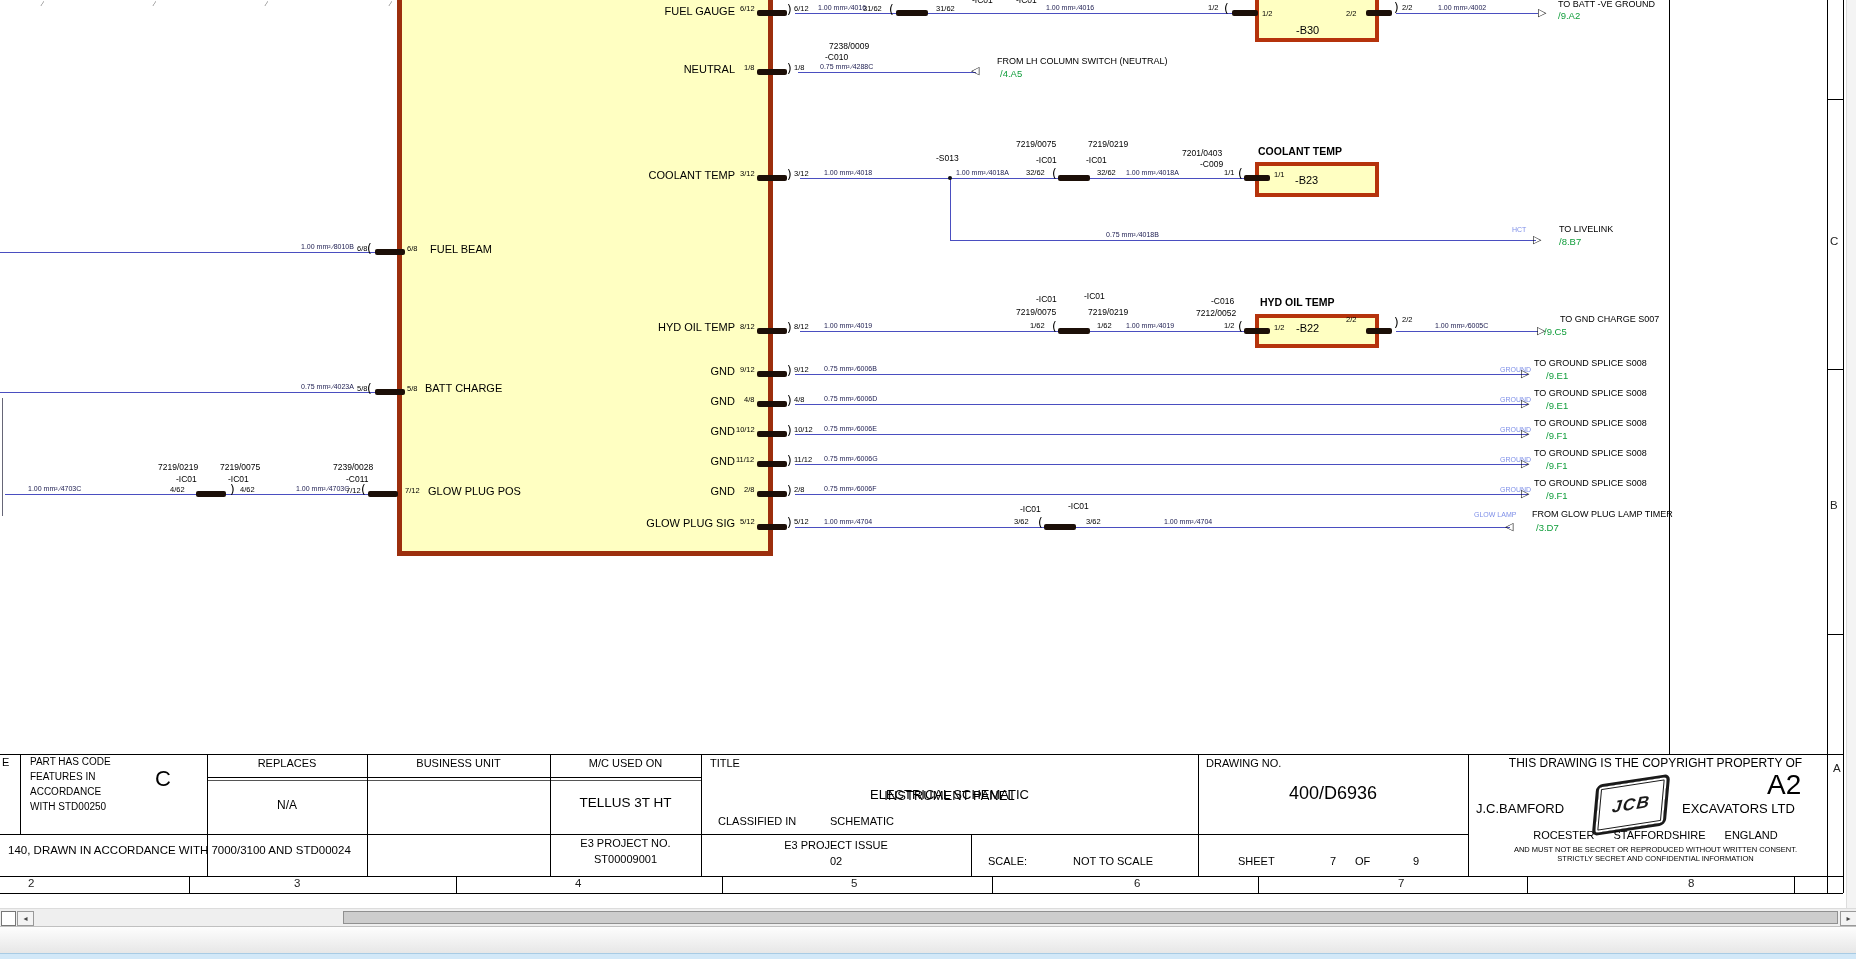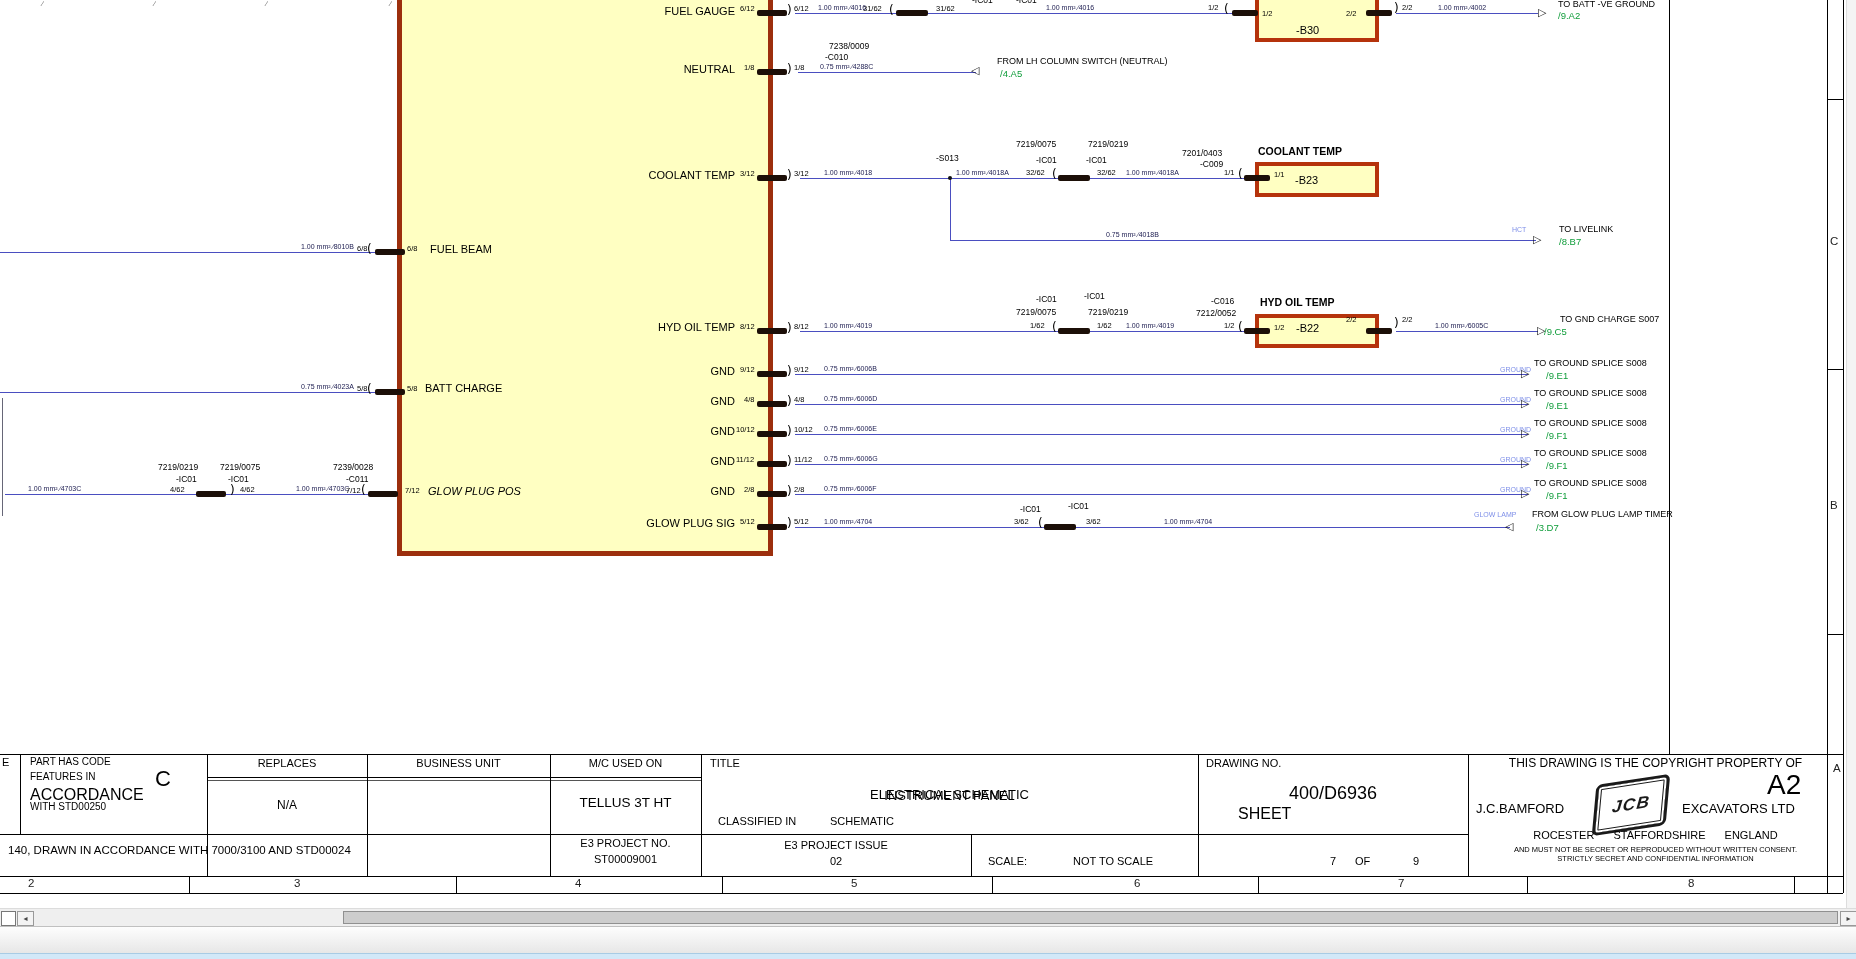--- a/index.html
+++ b/index.html
@@ -138,21 +138,21 @@
         <span class="t nm nmr" style="left: 535px; top: 170px;">COOLANT TEMP</span>
         <span class="t nm nmr" style="left: 535px; top: 322px;">HYD OIL TEMP</span>
         <span class="t nm nmr" style="left: 535px; top: 366px;">GND</span>
         <span class="t nm nmr" style="left: 535px; top: 396px;">GND</span>
         <span class="t nm nmr" style="left: 535px; top: 426px;">GND</span>
         <span class="t nm nmr" style="left: 535px; top: 456px;">GND</span>
         <span class="t nm nmr" style="left: 535px; top: 486px;">GND</span>
         <span class="t nm nmr" style="left: 535px; top: 518px;">GLOW PLUG SIG</span>
         <span class="t nm" style="left: 430px; top: 244px;">FUEL BEAM</span>
         <span class="t nm" style="left: 425px; top: 383px;">BATT CHARGE</span>
-        <span class="t nm" style="left: 428px; top: 486px; font-style: italic;">GLOW PLUG POS</span>
+        <span class="t nm" style="left: 428px; top: 486px;">GLOW PLUG POS</span>
         <span class="t pn" style="left: 740px; top: 5px;">6/12</span>
         <span class="t pn" style="left: 794px; top: 5px;">6/12</span>
         <span class="t arc" style="left: 787px; top: 4px;">)</span>
         <span class="t pn" style="left: 744px; top: 64px;">1/8</span>
         <span class="t pn" style="left: 794px; top: 64px;">1/8</span>
         <span class="t arc" style="left: 787px; top: 63px;">)</span>
         <span class="t pn" style="left: 740px; top: 170px;">3/12</span>
         <span class="t pn" style="left: 794px; top: 170px;">3/12</span>
         <span class="t arc" style="left: 787px; top: 169px;">)</span>
         <span class="t pn" style="left: 740px; top: 323px;">8/12</span>
@@ -313,21 +313,21 @@
         <span class="t zn" style="left: 851px; top: 878px;">5</span>
         <span class="t zn" style="left: 1134px; top: 878px;">6</span>
         <span class="t zn" style="left: 1398px; top: 878px;">7</span>
         <span class="t zn" style="left: 1688px; top: 878px;">8</span>
       </div>
 
     <div id="titleblock">
       <span class="tb" style="left:2px;top:756px;font-size:11px;">E</span>
       <span class="tb" style="left:30px;top:756px;font-size:10px;">PART HAS CODE</span>
       <span class="tb" style="left:30px;top:771px;font-size:10px;">FEATURES IN</span>
-      <span class="tb" style="left:30px;top:786px;font-size:16px;">ACCORDANCE</span>
+      <span class="tb" style="left:30px;top:786px;font-size:10px;">ACCORDANCE</span>
       <span class="tb" style="left:30px;top:801px;font-size:10px;">WITH STD00250</span>
       <span class="tb" style="left:155px;top:766px;font-size:22px;">C</span>
       <span class="tb c" style="left:207px;top:757px;width:160px;font-size:11px;">REPLACES</span>
       <span class="tb c" style="left:207px;top:799px;width:160px;font-size:12px;">N/A</span>
       <span class="tb c" style="left:367px;top:757px;width:183px;font-size:11px;">BUSINESS UNIT</span>
       <span class="tb c" style="left:550px;top:757px;width:151px;font-size:11px;">M/C USED ON</span>
       <span class="tb c" style="left:550px;top:795px;width:151px;font-size:13.5px;">TELLUS 3T HT</span>
       <span class="tb" style="left:710px;top:757px;font-size:11px;">TITLE</span>
       <span class="tb c" style="left:701px;top:788px;width:497px;font-size:13px;">ELECTRICAL SCHEMATIC</span>
       <span class="tb c" style="left:701px;top:789px;width:497px;font-size:13px;">INSTRUMENT PANEL</span>
@@ -345,21 +345,21 @@
       <span class="tb c" style="left:1468px;top:829px;width:375px;font-size:11px;word-spacing:16px;">ROCESTER STAFFORDSHIRE ENGLAND</span>
       <span class="tb c" style="left:1468px;top:846px;width:375px;font-size:7.5px;">AND MUST NOT BE SECRET OR REPRODUCED WITHOUT WRITTEN CONSENT.</span>
       <span class="tb c" style="left:1468px;top:855px;width:375px;font-size:7.5px;">STRICTLY SECRET AND CONFIDENTIAL INFORMATION</span>
       <span class="tb" style="left:8px;top:844px;font-size:11.5px;">140, DRAWN IN ACCORDANCE WITH 7000/3100 AND STD00024</span>
       <span class="tb c" style="left:550px;top:837px;width:151px;font-size:11px;">E3 PROJECT NO.</span>
       <span class="tb c" style="left:550px;top:853px;width:151px;font-size:11px;">ST00009001</span>
       <span class="tb c" style="left:701px;top:839px;width:270px;font-size:11px;">E3 PROJECT ISSUE</span>
       <span class="tb c" style="left:701px;top:855px;width:270px;font-size:11px;">02</span>
       <span class="tb" style="left:988px;top:855px;font-size:11px;">SCALE:</span>
       <span class="tb" style="left:1073px;top:855px;font-size:11px;">NOT TO SCALE</span>
-      <span class="tb" style="left:1238px;top:805px;font-size:16px;">SHEET</span>
+      <span class="tb" style="left:1238px;top:855px;font-size:11px;">SHEET</span>
       <span class="tb" style="left:1330px;top:855px;font-size:11px;">7</span>
       <span class="tb" style="left:1355px;top:855px;font-size:11px;">OF</span>
       <span class="tb" style="left:1413px;top:855px;font-size:11px;">9</span>
     </div>
   </div>
 
   <div id="hscroll">
     <div class="sb-corner"></div>
     <div class="sb-btn" style="left:17px;">◂</div>
     <div class="sb-thumb"></div>

